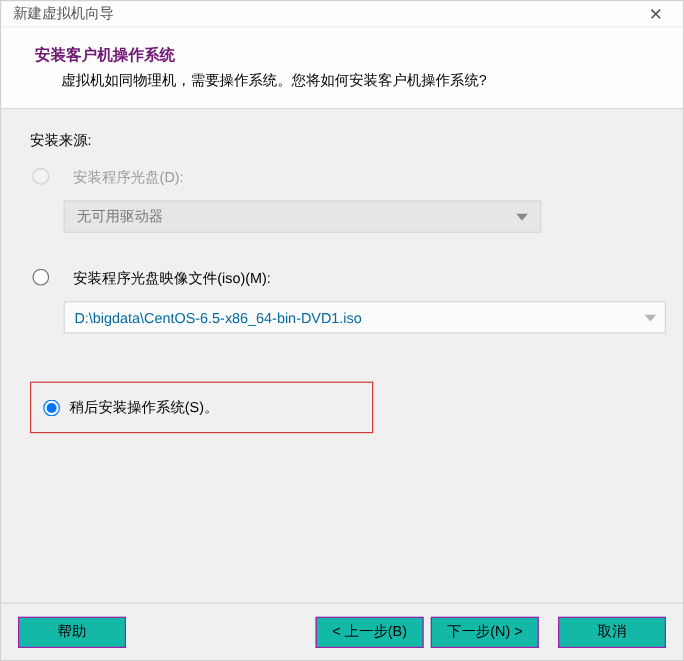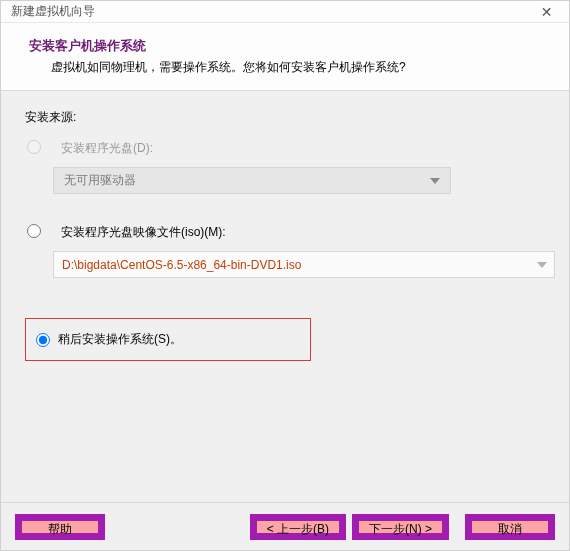--- a/index.html
+++ b/index.html
@@ -107,21 +107,21 @@
     margin: 8px 0 40px 30px;
     display: flex;
     gap: 8px;
     align-items: center;
   }
   .iso-input {
     flex: 1;
     height: 27px;
     border: 1px solid #d6d6d6;
     background: #fbfbfb;
-    color: #c2410c;
+    color: #0369a1;
     padding: 0 8px;
     font-size: 12px;
     font-family: inherit;
   }
   .iso-input::placeholder { color: #9c9c9c; }
   .browse-btn {
     width: 82px;
     height: 27px;
     background: #e3e3e3;
     border: 1px solid #d0d0d0;
@@ -157,22 +157,22 @@
     background: #f0f0f0;
     display: flex;
     align-items: center;
     padding: 0 14px;
     gap: 6px;
   }
   .footer .spacer { flex: 1; }
   .btn {
     min-width: 90px;
     height: 26px;
-    background: #fca5a5;
-    border: 7px solid #a21caf;
+    background: #14b8a6;
+    border: 1px solid #a21caf;
     font-size: 12px;
     font-family: inherit;
     cursor: pointer;
     padding: 0 10px;
   }
   svg.chev-svg { width: 10px; height: 6px; display: block; }
 </style>
 </head>
 <body>
 

